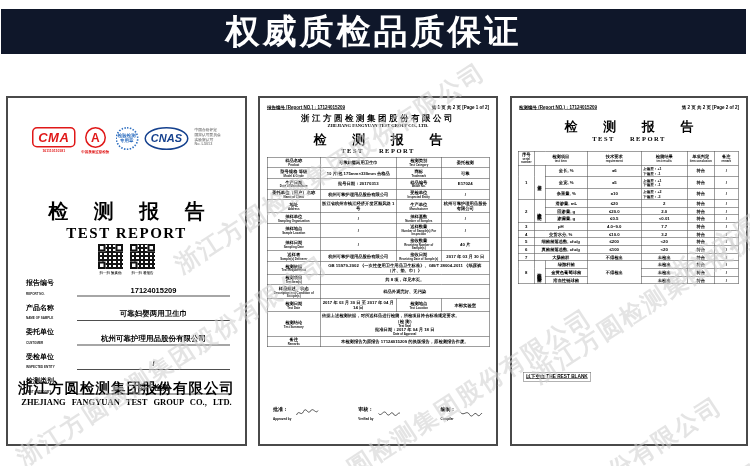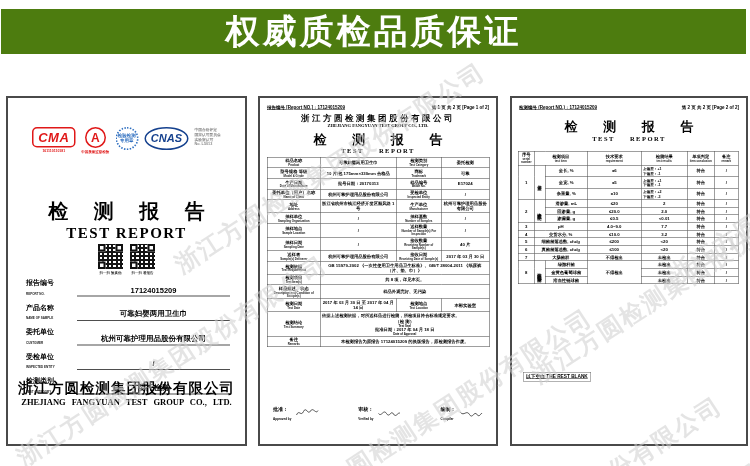--- a/index.html
+++ b/index.html
@@ -109,21 +109,21 @@
            font-weight: bold; margin: 0 auto; letter-spacing: 2px; }
   .res2 { font-size: 7.2px; font-weight: bold; text-align: left; line-height: 1.25; }
   .d3-note { position: absolute; top: 548px; left: 22px; font-size: 9.5px; font-weight: bold;
              text-decoration: underline; border: 1px solid #666; padding: 2px 5px; }
 </style>
 </head>
 <body>
 
 <div class="stage">
 
-  <div class="banner" style="background: #4d7c0f; text-align: center;">
+  <div class="banner" style="background: #0f172a; text-align: center;">
     <span class="banner-title">权威质检品质保证</span>
   </div>
 
   <span class="wm wm1">浙江方圆检测集团股份有限公司</span>
   <span class="wm wm2">浙江方圆检测集团股份有限公司</span>
   <span class="wm wm3">浙江方圆检测集团股份有限公司</span>
   <span class="wm wm4">浙江方圆检测集团股份有限公司</span>
   <span class="wm wm5">浙江方圆检测集团股份有限公司</span>
   <span class="wm wm6">浙江方圆检测集团股份有限公司</span>
   <span class="wm wm7">浙江方圆检测集团股份有限公司</span>

